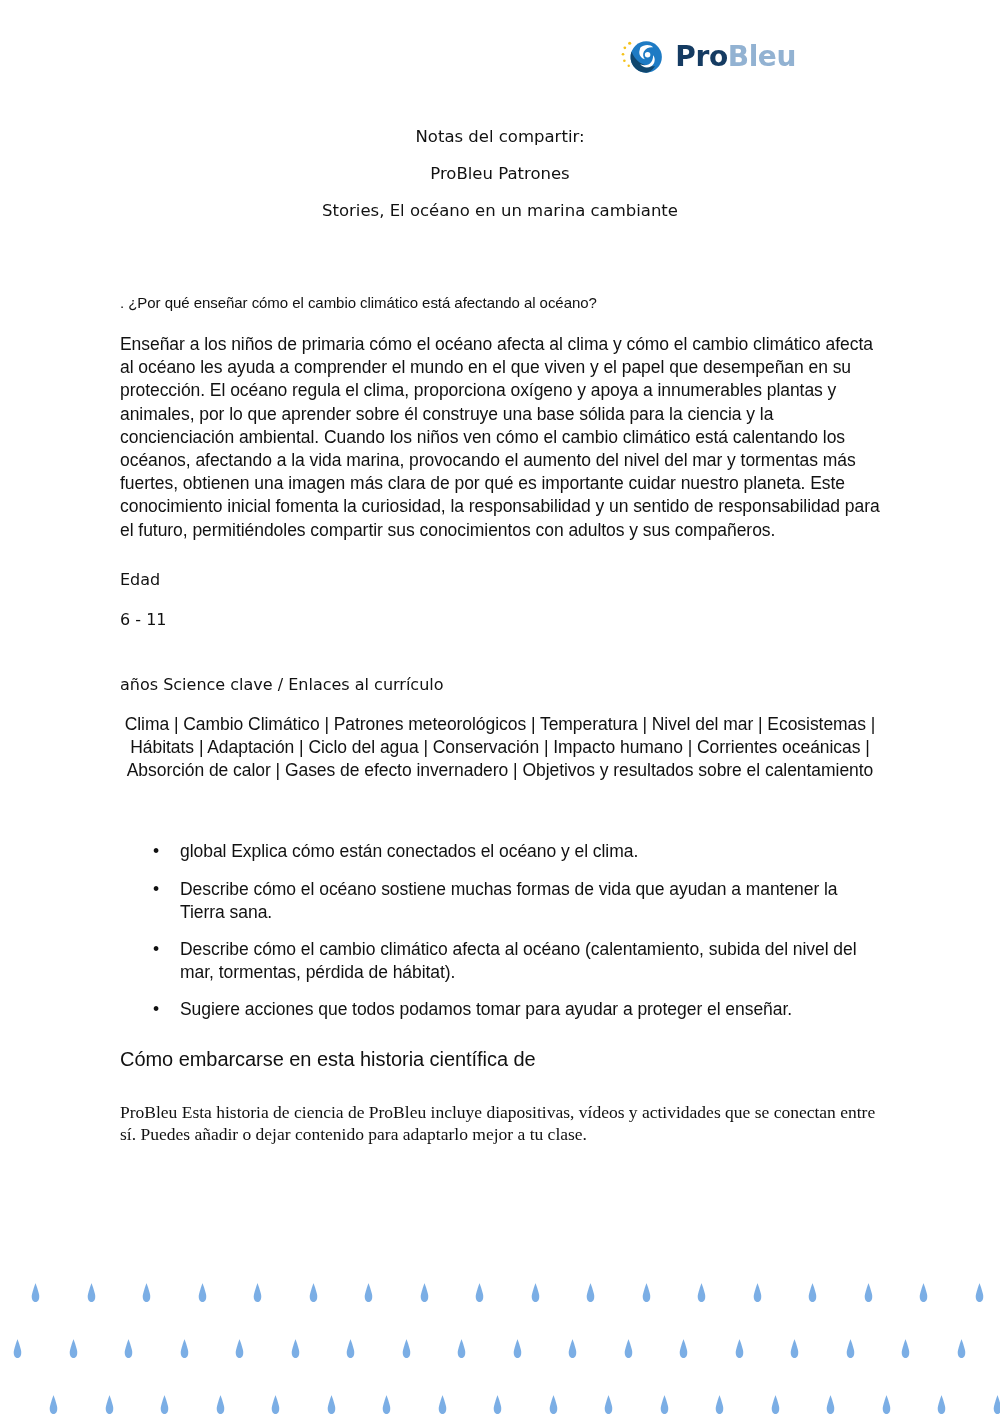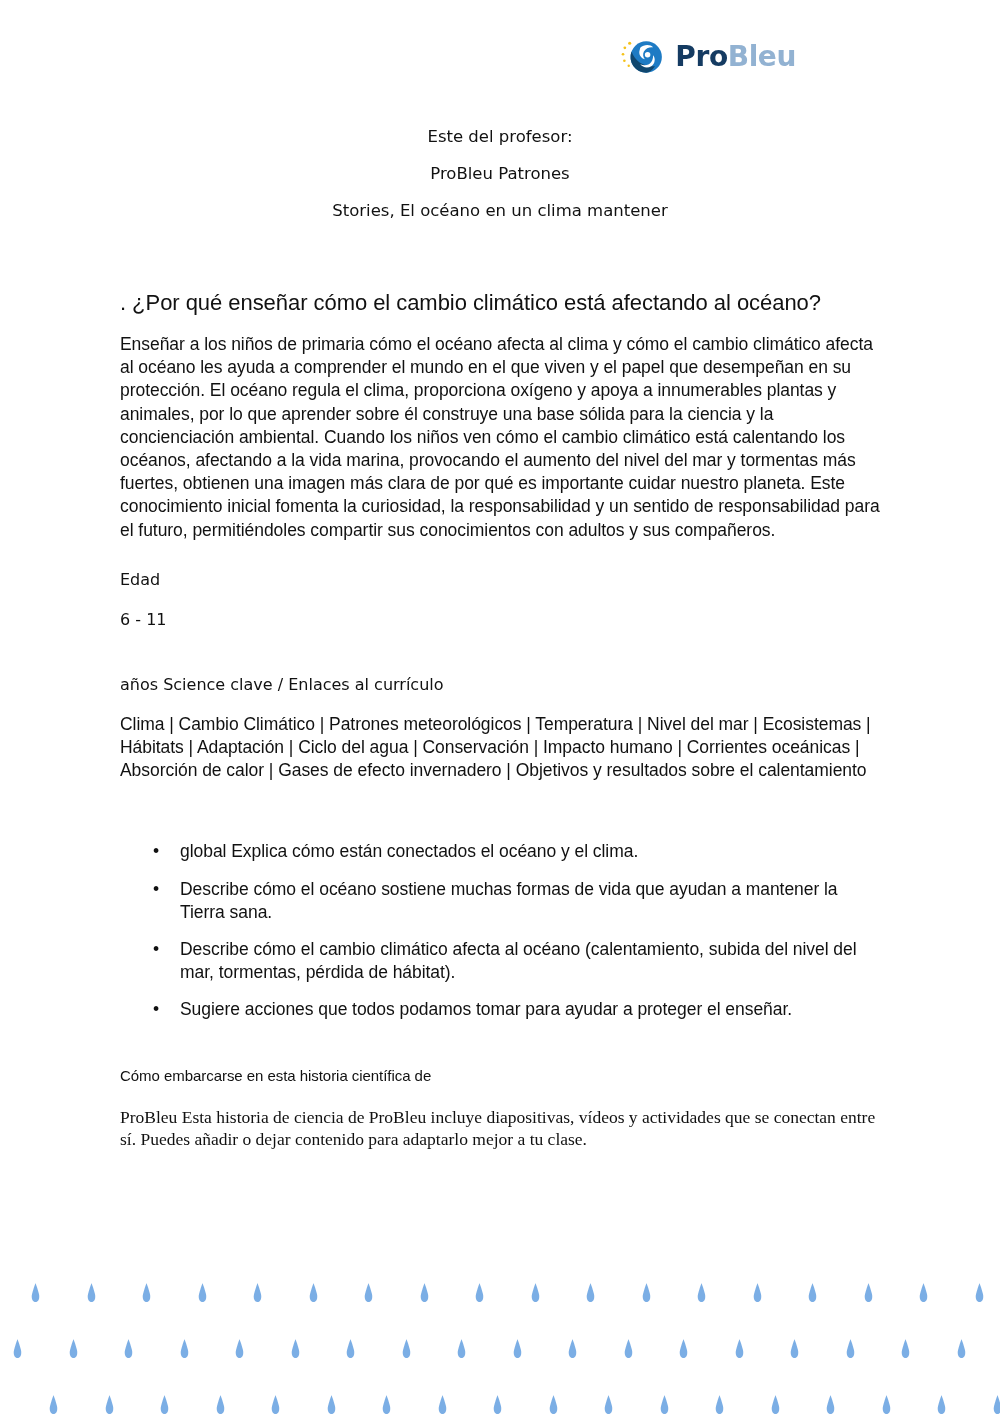--- a/index.html
+++ b/index.html
@@ -66,21 +66,21 @@
 
   
   .narrow {
     font-family: "Liberation Sans", sans-serif;
     font-stretch: condensed;
     transform-origin: left top;
   }
 
   .q-heading {
     margin-top: 62px;
-    font-size: 22px;
+    font-size: 15px;
     line-height: 24px;
     letter-spacing: -0.05px;
     color: #111111;
   }
 
   .body-para {
     margin-top: 18px;
     font-size: 17.5px;
     line-height: 23.2px;
     letter-spacing: -0.05px;
@@ -98,20 +98,21 @@
   .lbl-edad   { margin-top: 26px; }
   .lbl-range  { margin-top: 17px; }
   .lbl-keys   { margin-top: 42px; }
 
   .keywords {
     margin-top: 17px;
     font-size: 17.5px;
     line-height: 23.2px;
     letter-spacing: -0.05px;
     color: #111111;
+    text-align: center;
   }
 
   
   .bullets {
     margin: 0;
     padding: 0;
     list-style: none;
     margin-top: 58px;
   }
   .bullets li {
@@ -126,28 +127,28 @@
   .bullets li .dot {
     position: absolute;
     left: 33px;
     top: 0;
     font-size: 17.5px;
     line-height: 23.2px;
   }
 
   
   .close-head {
-    margin-top: 42px;
-    font-size: 15px;
+    margin-top: 26px;
+    font-size: 20px;
     line-height: 23px;
     letter-spacing: -0.05px;
     color: #111111;
   }
   .serif-para {
-    margin-top: 19px;
+    margin-top: 30px;
     font-family: "Liberation Serif", serif;
     font-size: 17.5px;
     line-height: 22.5px;
     color: #111111;
   }
 
   
   .footer-pattern {
     position: absolute;
     left: 0;
@@ -190,23 +191,23 @@
       </svg>
     </span>
     <span class="logo-word">
       <span class="w-pro">Pro</span><span class="w-bleu">Bleu</span>
     </span>
   </div>
 
   <div class="content">
 
     <div class="doc-head">
-      <div>Este del profesor:</div>
+      <div>Notas del compartir:</div>
       <div>ProBleu Patrones</div>
-      <div>Stories, El océano en un clima mantener</div>
+      <div>Stories, El océano en un marina cambiante</div>
     </div>
 
     <div class="q-heading narrow">. ¿Por qué enseñar cómo el cambio climático está afectando al océano?</div>
 
     <div class="body-para narrow">Enseñar a los niños de primaria cómo el océano afecta al clima y cómo el cambio climático afecta al océano les ayuda a comprender el mundo en el que viven y el papel que desempeñan en su protección. El océano regula el clima, proporciona oxígeno y apoya a innumerables plantas y animales, por lo que aprender sobre él construye una base sólida para la ciencia y la concienciación ambiental. Cuando los niños ven cómo el cambio climático está calentando los océanos, afectando a la vida marina, provocando el aumento del nivel del mar y tormentas más fuertes, obtienen una imagen más clara de por qué es importante cuidar nuestro planeta. Este conocimiento inicial fomenta la curiosidad, la responsabilidad y un sentido de responsabilidad para el futuro, permitiéndoles compartir sus conocimientos con adultos y sus compañeros.</div>
 
     <div class="wide lbl-edad">Edad</div>
     <div class="wide lbl-range">6 - 11</div>
     <div class="wide lbl-keys">años Science clave / Enlaces al currículo</div>
 

